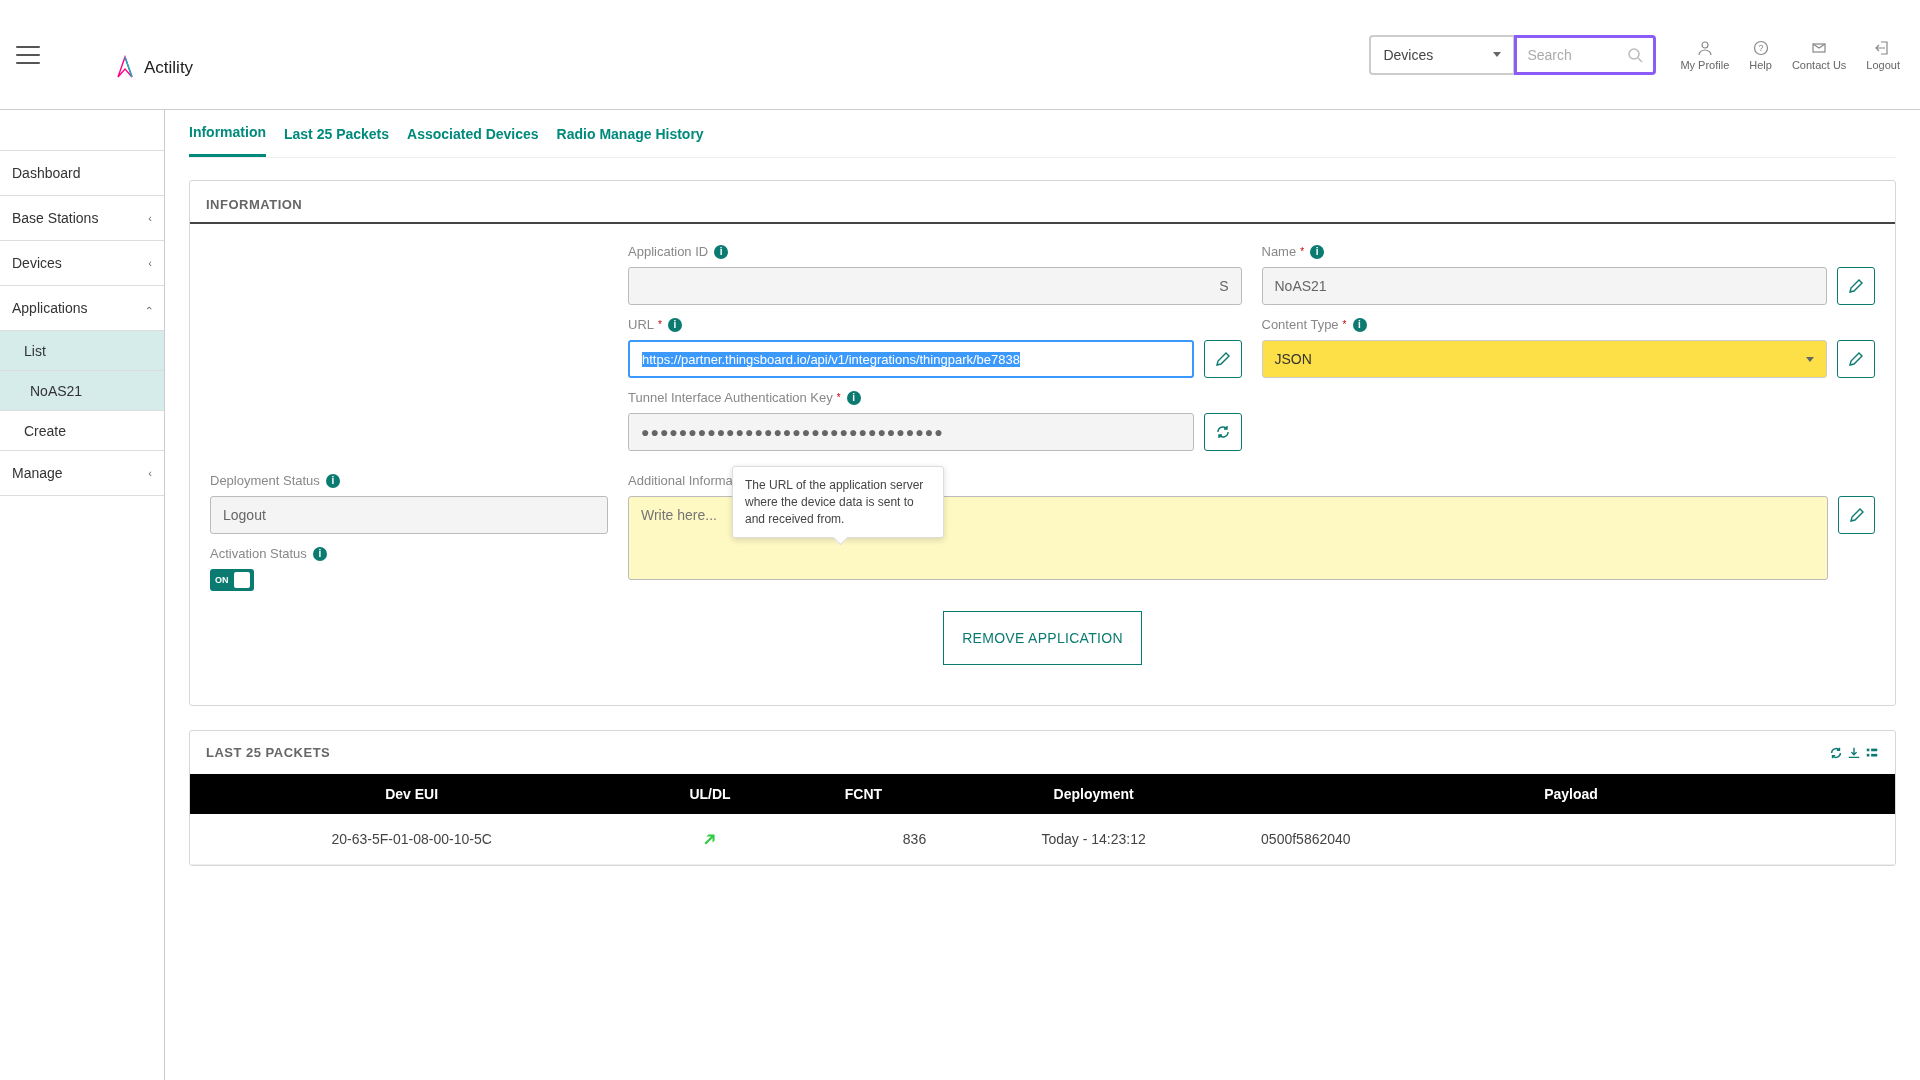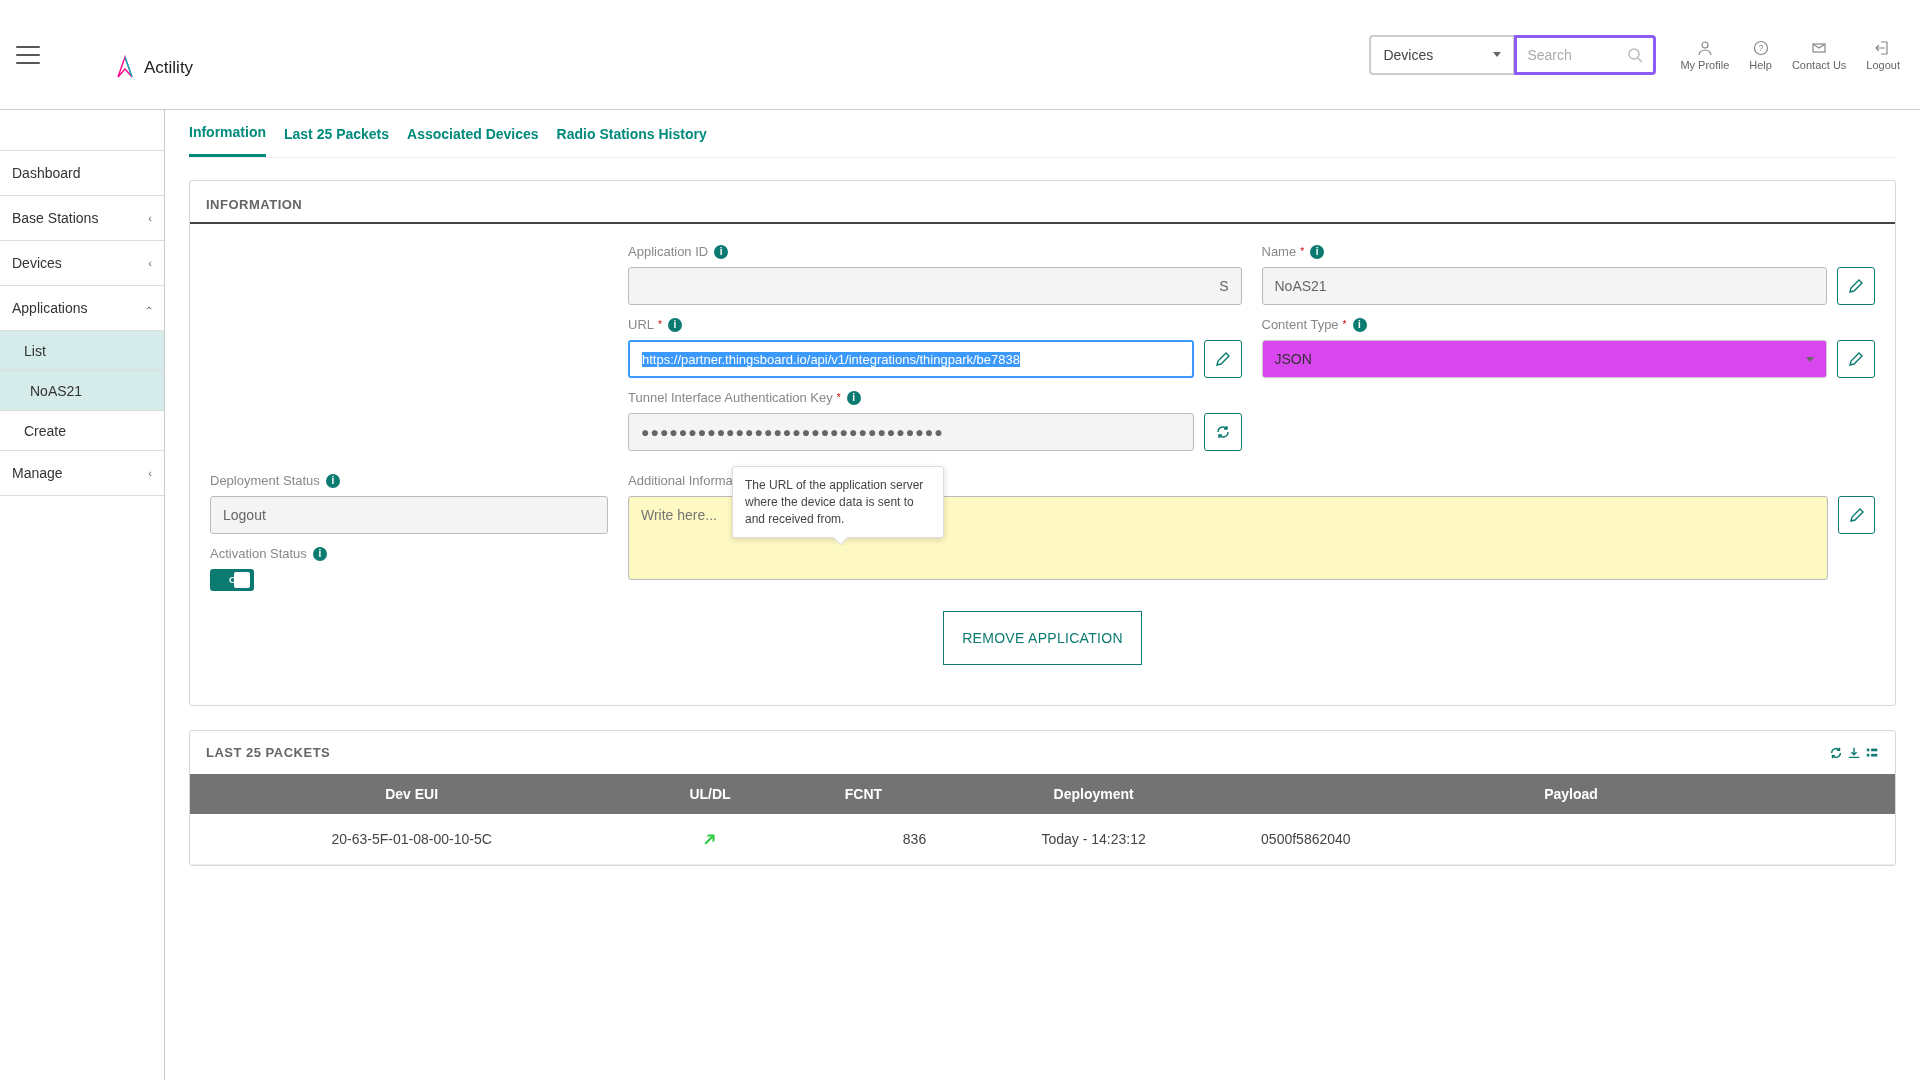--- a/index.html
+++ b/index.html
@@ -42,46 +42,46 @@
 .panel-body { padding: 20px;}
 
 .form-grid { display: grid; grid-template-columns: 398px 1fr 1fr; gap: 0 20px; align-items: start;}
 .protocol-box { grid-column: 1; grid-row: 1 / span 2; border: 1px solid #ccc; border-radius: 3px; height: 112px; display: flex; align-items: center; justify-content: center; font-size: 28px; color: #222; }
 .flabel { font-size: 13px; color: #888; margin-bottom: 8px; display: flex; align-items: center; gap: 6px; position: relative;}
 .req { color: #c00; font-size: 10px; margin-left: -2px;}
 .info-icon { width: 14px; height: 14px; border-radius: 50%; background: #0b7a70; color: #fff; display: inline-flex; align-items: center; justify-content: center; font-size: 10px; font-weight: bold;}
 .field-row { display: flex; align-items: center; gap: 10px; margin-bottom: 12px;}
 .finput { flex: 1; height: 38px; border: 1px solid #bbb; border-radius: 3px; background: #f4f4f4; padding: 0 12px; font-size: 14px; color: #333;}
 .finput.readonly { color: #666;}
-.finput.white { background: #d946ef;}
+.finput.white { background: #fde047;}
 .finput.selected { background: #fff; border: 2px solid #3b99fc;}
 .finput.selected .sel-text { background: #3b99fc; color: #fff; padding: 0; }
 .icon-btn { width: 38px; height: 38px; border: 1px solid #0b7a70; border-radius: 3px; background: #fff; display: flex; align-items: center; justify-content: center; color: #0b7a70; cursor: pointer;}
 .textarea { width: 100%; height: 84px; border: 1px solid #bbb; border-radius: 3px; background: #fef9c3; padding: 10px 12px; font-size: 14px; color: #888; resize: none;}
 
 .toggle { width: 44px; height: 22px; background: #0b7a70; border-radius: 3px; position: relative; display: flex; align-items: center; padding: 0 4px;}
 .toggle-knob { width: 16px; height: 16px; background: #fff; border-radius: 2px; margin-left: auto;}
-.toggle-label { color: #fff; font-size: 9px; font-weight: bold; position: absolute; left: 19px;}
+.toggle-label { color: #fff; font-size: 9px; font-weight: bold; position: absolute; left: 5px;}
 
 .remove-row { display: flex; justify-content: center; padding: 20px 0;}
 .remove-btn { border: 1px solid #0b7a70; color: #0b7a70; background: #fff; padding: 18px 18px; font-size: 14px; letter-spacing: .3px; cursor: pointer;}
 .footer-row { border-top: 1px solid #e0e0e0; padding: 14px; text-align: center; font-size: 14px; color: #aaa;}
 .footer-row span { color: #666;}
 
 
 .tooltip { position: absolute; width: 212px; background: #fff; border: 1px solid #ddd; box-shadow: 0 2px 6px rgba(0,0,0,.15); border-radius: 3px; padding: 10px 12px; font-size: 12px; color: #444; line-height: 1.4; left: 542px; top: 242px; z-index: 200;}
 .tooltip::after { content: ''; position: absolute; top: -6px; left: 102px; width: 10px; height: 10px; background: #fff; border-left: 1px solid #ddd; border-top: 1px solid #ddd; transform: rotate(45deg);}
 .tooltip.below::after { top: auto; bottom: -6px; border: none; border-right: 1px solid #ddd; border-bottom: 1px solid #ddd;}
 
 
 .packets-panel { border: 1px solid #d7d7d7; border-radius: 3px; margin-top: 24px;}
 .packets-header { display: flex; justify-content: space-between; align-items: center; padding: 14px 16px; color: #666; font-size: 13px; font-weight: 600; letter-spacing: .5px;}
 .packets-actions { display: flex; gap: 4px; color: #0b7a70;}
 .ptable { width: 100%; border-collapse: collapse; table-layout: fixed;}
-.ptable thead { background: #737373; color: #fff;}
+.ptable thead { background: #000000; color: #fff;}
 .ptable th { padding: 12px 14px; font-size: 14px; font-weight: 600; text-align: center;}
 .ptable td { padding: 14px; font-size: 14px; color: #444; text-align: center; border-bottom: 1px solid #eee;}
 .ptable td.left { text-align: left;}
 .ptable td.right { text-align: right;}
 .uparrow { color: #2ecc40; font-size: 18px; transform: rotate(-45deg); display: inline-block;}
 
 .dropdown-arrow { width: 0; height: 0; border-left: 4px solid transparent; border-right: 4px solid transparent; border-top: 5px solid #666;}
 
 svg { display: block;}
 </style>
@@ -190,21 +190,21 @@
         <span>Manage</span>
         <span class="chev">‹</span>
       </div>
   </div>
 
   <div class="content">
     <div class="tabbar">
       <div class="tab active">Information</div>
       <div class="tab">Last 25 Packets</div>
       <div class="tab">Associated Devices</div>
-      <div class="tab">Radio Stations History</div>
+      <div class="tab">Radio Manage History</div>
     </div>
 
     <div class="panel">
       <div class="panel-header">INFORMATION</div>
       <div class="panel-body" style="position:relative;">
 
         <div class="tooltip below">The URL of the application server where the device data is sent to and received from.</div>
 
         <div class="form-grid">
 

